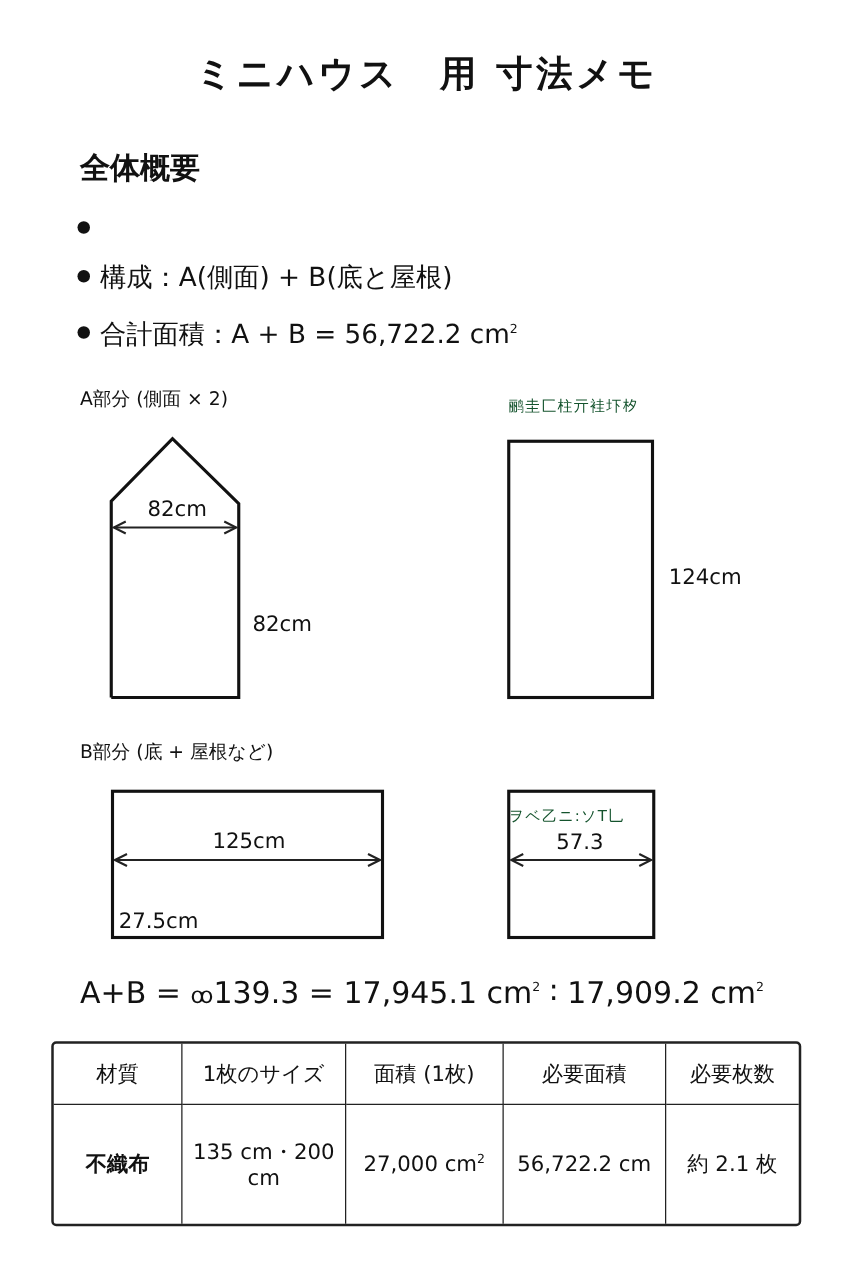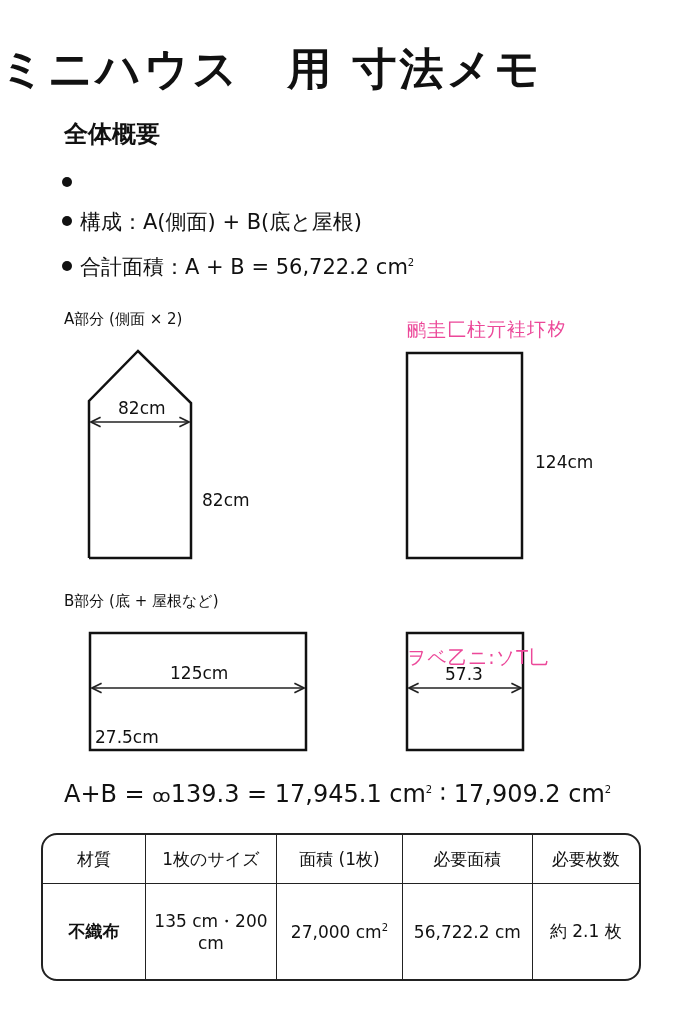--- a/index.html
+++ b/index.html
@@ -1,33 +1,33 @@
 <!DOCTYPE html>
 <html><head>
 <meta charset="utf-8">
 <style>
   html, body { margin: 0; padding: 0; }
   body {
     width: 683px; height: 1024px; background: #ffffff; position: relative; overflow: hidden;
     font-family: "DejaVu Sans", "Liberation Sans", sans-serif; color: #111111;
   }
   .abs { position: absolute; white-space: nowrap; }
-  .title { left: 0; width: 683px; top: 40px; text-align: left; font-size: 44px; font-weight: bold; letter-spacing: 3px; }
+  .title { left: 0; width: 683px; top: 40px; text-align: center; font-size: 29px; font-weight: bold; letter-spacing: 3px; }
   .h2 { left: 64px; top: 118px; font-size: 24px; font-weight: bold; }
   .bullet { left: 62px; font-size: 21px; }
   .bullet .dot { display: inline-block; width: 10px; height: 10px; background: #111; border-radius: 50%; margin-right: 8px; vertical-align: middle; position: relative; top: -2px; }
   sup.sq { font-size: 10px; vertical-align: super; }
   .seclabel { font-size: 15px; }
-  .garbled { font-size: 19px; letter-spacing: 1px; color: #ec4899; }
+  .garbled { font-size: 12px; letter-spacing: 1px; color: #14532d; }
   svg.diagram { position: absolute; left: 0; top: 0; width: 683px; height: 1024px; }
   .dim { font-size: 17px; }
   .formula { left: 64px; top: 780px; font-size: 24px; }
   table.spec {
     position: absolute; left: 41px; top: 833px; width: 600px; height: 148px;
-    border-collapse: separate; border-spacing: 0; border: 2px solid #222; border-radius: 16px;
+    border-collapse: separate; border-spacing: 0; border: 2px solid #222; border-radius: 4px;
     font-size: 17px; table-layout: fixed;
   }
   table.spec td, table.spec th { text-align: center; border-right: 1.5px solid #222; border-bottom: 1.5px solid #222; padding: 0; }
   table.spec tr > *:last-child { border-right: none; }
   table.spec tr:last-child > * { border-bottom: none; }
   table.spec th { font-weight: normal; height: 48px; }
   table.spec td.mat { font-weight: bold; }
 </style>
 </head>
 <body>

